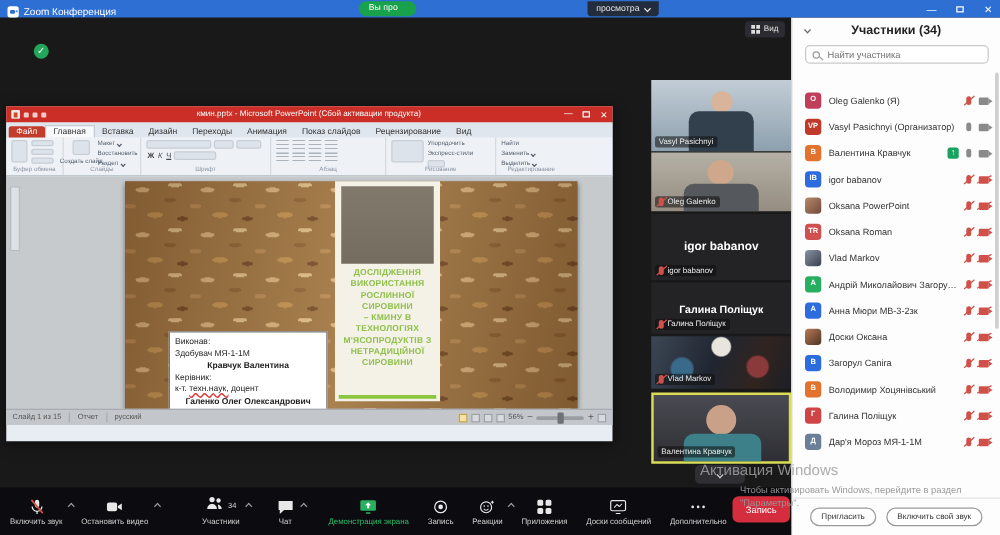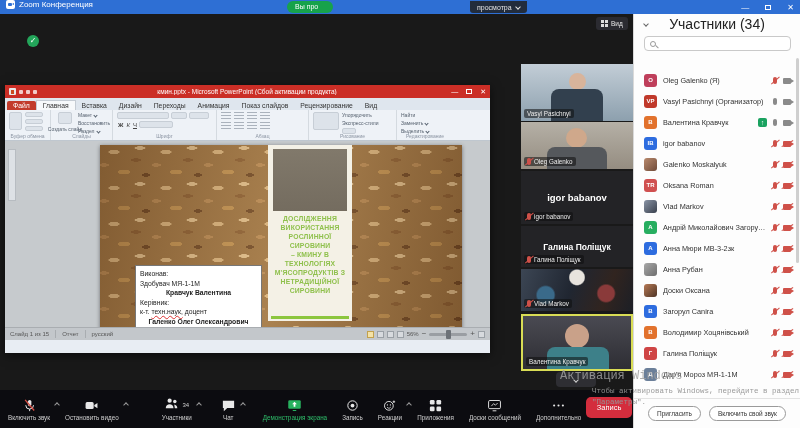--- a/index.html
+++ b/index.html
@@ -2,21 +2,21 @@
 <html><head>
 <meta charset="utf-8">
 <style>
   html,body{margin:0;padding:0;background:#000;}
   #app{position:relative;width:800px;height:428px;overflow:hidden;background:#191919;
        font-family:"Liberation Sans",sans-serif;-webkit-font-smoothing:antialiased;}
   #app *{box-sizing:border-box;}
 
   
   .titlebar{position:absolute;left:0;top:0;width:800px;height:14px;background:#2e6fd4;
-            display:flex;align-items:flex-start;color:#fff;font-size:8px;z-index:30;}
+            display:flex;align-items:flex-end;color:#fff;font-size:8px;z-index:30;}
   .zoom-ico{width:9px;height:9px;border-radius:2px;background:#fff;margin:0 4px 0 6px;position:relative;}
   .zoom-ico::after{content:"";position:absolute;left:2px;top:3px;width:4px;height:3px;background:#2e6fd4;border-radius:1px;}
   .zoom-ico::before{content:"";position:absolute;right:1px;top:3px;border-top:1.5px solid transparent;border-bottom:1.5px solid transparent;border-right:2px solid #2e6fd4;}
   .win-controls{position:absolute;right:6px;top:0;height:14px;display:flex;align-items:center;gap:16px;color:#fff;font-size:8px;}
   .wmax{width:6px;height:5px;border:1px solid #fff;}
 
   
   .share-pill{position:absolute;left:287px;top:1px;height:12px;background:#17a24b;border-radius:6px;
               color:#fff;font-size:7px;line-height:12px;padding:0 8px;z-index:31;white-space:nowrap;overflow:hidden;width:46px;}
   .view-chip{position:absolute;left:470px;top:1px;height:12px;background:#222c3c;border-radius:0 0 3px 3px;
@@ -145,21 +145,21 @@
   .i-cam.off{background:#cf5149;}
   .i-cam.on::before{content:"";position:absolute;right:-3px;top:1px;border-top:2px solid transparent;border-bottom:2px solid transparent;border-left:3px solid #8a8a8a;}
   .i-cam.off::before{content:"";position:absolute;right:-3px;top:1px;border-top:2px solid transparent;border-bottom:2px solid transparent;border-left:3px solid #cf5149;}
   .i-cam.off::after{content:"";position:absolute;left:-2px;top:2.3px;width:13px;height:1.3px;background:#cf5149;transform:rotate(-28deg);}
   .i-share{display:inline-block;width:9px;height:9px;border-radius:2px;background:#1aa260;position:relative;flex:none;}
   .i-share::after{content:"↑";position:absolute;left:0;right:0;top:0;color:#fff;font-size:7px;line-height:9px;text-align:center;}
 
   
   .panel{position:absolute;left:633px;top:14px;width:167px;height:414px;background:#fdfdfd;border-left:1px solid #d9d9d9;z-index:20;}
   .p-head{height:20px;display:flex;align-items:center;justify-content:center;position:relative;color:#222;
-          font-size:14px;font-weight:normal;}
+          font-size:10px;font-weight:bold;}
   .p-head .cv{position:absolute;left:10px;color:#666;}
   .p-search{position:absolute;left:10px;top:22px;width:147px;height:15px;border:1px solid #c9c9c9;border-radius:4px;
             background:#fff;display:flex;align-items:center;padding:0 5px;gap:4px;}
   .sicon{width:6px;height:6px;border:1.2px solid #9a9a9a;border-radius:50%;position:relative;flex:none;}
   .sicon::after{content:"";position:absolute;width:3.5px;height:1.2px;background:#9a9a9a;transform:rotate(45deg);right:-3px;bottom:-1.5px;}
   .p-search input{border:none;outline:none;width:100%;font-size:7.5px;font-family:inherit;color:#333;background:transparent;}
   .plist{position:absolute;left:0;top:56px;width:167px;list-style:none;margin:0;padding:0;}
   .prow{height:21px;display:flex;align-items:center;padding:0 10px 0 10px;gap:6px;}
   .pav{width:13px;height:13px;border-radius:3px;color:#fff;font-size:6px;font-weight:bold;line-height:13px;
        text-align:center;flex:none;}
@@ -177,21 +177,21 @@
   .titem{display:flex;flex-direction:column;align-items:center;gap:1px;position:relative;}
   .titem .lbl{font-size:6.3px;color:#cfcfcf;white-space:nowrap;}
   .titem .lbl.green{color:#2fbf6b;}
   .ticon{height:15px;display:flex;align-items:center;justify-content:center;gap:2px;}
   .tcaret{position:absolute;right:-9px;top:5px;color:#9a9a9a;}
   .tbadge{color:#cfcfcf;font-size:6px;margin-left:1px;}
   .leave-btn{position:absolute;left:586px;top:397px;width:46px;height:21px;background:#d42d3d;border:none;
              border-radius:5px;color:#fff;font-size:7.5px;z-index:25;font-family:inherit;}
 
   
-  .wm{position:absolute;z-index:50;color:rgba(160,160,160,.85);pointer-events:none;font-family:Liberation Mono, monospace;}
+  .wm{position:absolute;z-index:50;color:rgba(160,160,160,.85);pointer-events:none;}
   .wm1{left:560px;top:369px;font-size:12px;}
   .wm2{left:592px;top:387px;font-size:7.5px;color:rgba(150,150,150,.95);}
   .wm3{left:592px;top:398px;font-size:7.5px;color:rgba(150,150,150,.95);}
 </style>
 </head>
 <body>
 
 <div id="app">
 
   <div class="titlebar">
@@ -434,20 +434,21 @@
       <i class="cv"></i>
     </div>
 
   <div class="panel">
     <div class="p-head">
       <i class="cv"></i>
       <span>Участники (34)</span>
     </div>
     <div class="p-search">
       <span class="sicon"></span>
+      <input placeholder="Найти участника" style="">
     </div>
     <ul class="plist">
       <li class="prow">
         <span class="pav" style="background: rgb(191, 63, 91);">O</span>
         <span class="pname">Oleg Galenko (Я)</span>
         <span class="pic">
             <i class="i-mic off"></i>
             <i class="i-cam on"></i>
           </span>
       </li>
@@ -471,21 +472,21 @@
       <li class="prow">
         <span class="pav" style="background: rgb(45, 108, 223);">IB</span>
         <span class="pname">igor babanov</span>
         <span class="pic">
             <i class="i-mic off"></i>
             <i class="i-cam off"></i>
           </span>
       </li>
       <li class="prow">
         <span class="pav" style="background: linear-gradient(135deg, rgb(185, 138, 110), rgb(111, 74, 56));"></span>
-        <span class="pname">Galenko Moskalyuk</span>
+        <span class="pname">Oksana PowerPoint</span>
         <span class="pic">
             <i class="i-mic off"></i>
             <i class="i-cam off"></i>
           </span>
       </li>
       <li class="prow">
         <span class="pav" style="background: rgb(208, 80, 80);">TR</span>
         <span class="pname">Oksana Roman</span>
         <span class="pic">
             <i class="i-mic off"></i>
@@ -504,28 +505,20 @@
         <span class="pav" style="background: rgb(39, 174, 96);">A</span>
         <span class="pname">Андрій Миколайович Загорул...</span>
         <span class="pic">
             <i class="i-mic off"></i>
             <i class="i-cam off"></i>
           </span>
       </li>
       <li class="prow">
         <span class="pav" style="background: rgb(45, 108, 223);">A</span>
         <span class="pname">Анна Мюри МВ-3-2зк</span>
-        <span class="pic">
-            <i class="i-mic off"></i>
-            <i class="i-cam off"></i>
-          </span>
-      </li>
-      <li class="prow">
-        <span class="pav" style="background: linear-gradient(135deg, rgb(168, 168, 168), rgb(109, 109, 109));"></span>
-        <span class="pname">Анна Рубан</span>
         <span class="pic">
             <i class="i-mic off"></i>
             <i class="i-cam off"></i>
           </span>
       </li>
       <li class="prow">
         <span class="pav" style="background: linear-gradient(135deg, rgb(183, 122, 85), rgb(78, 52, 38));"></span>
         <span class="pname">Доски Оксана</span>
         <span class="pic">
             <i class="i-mic off"></i>

